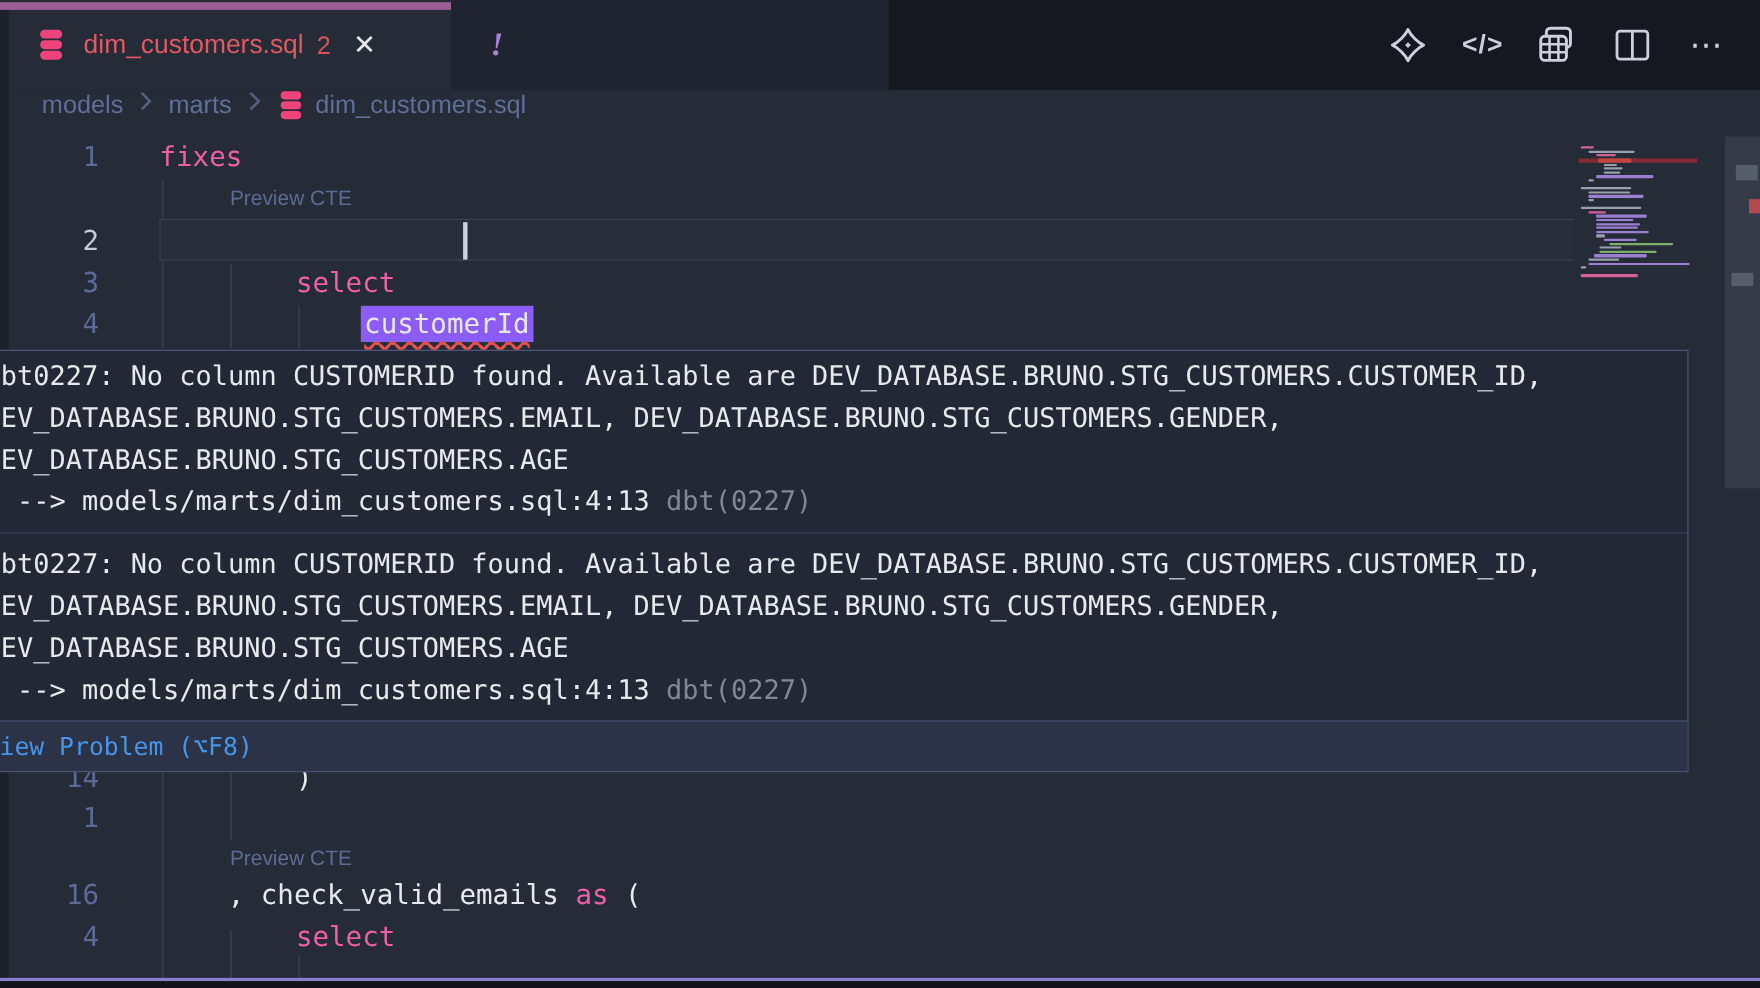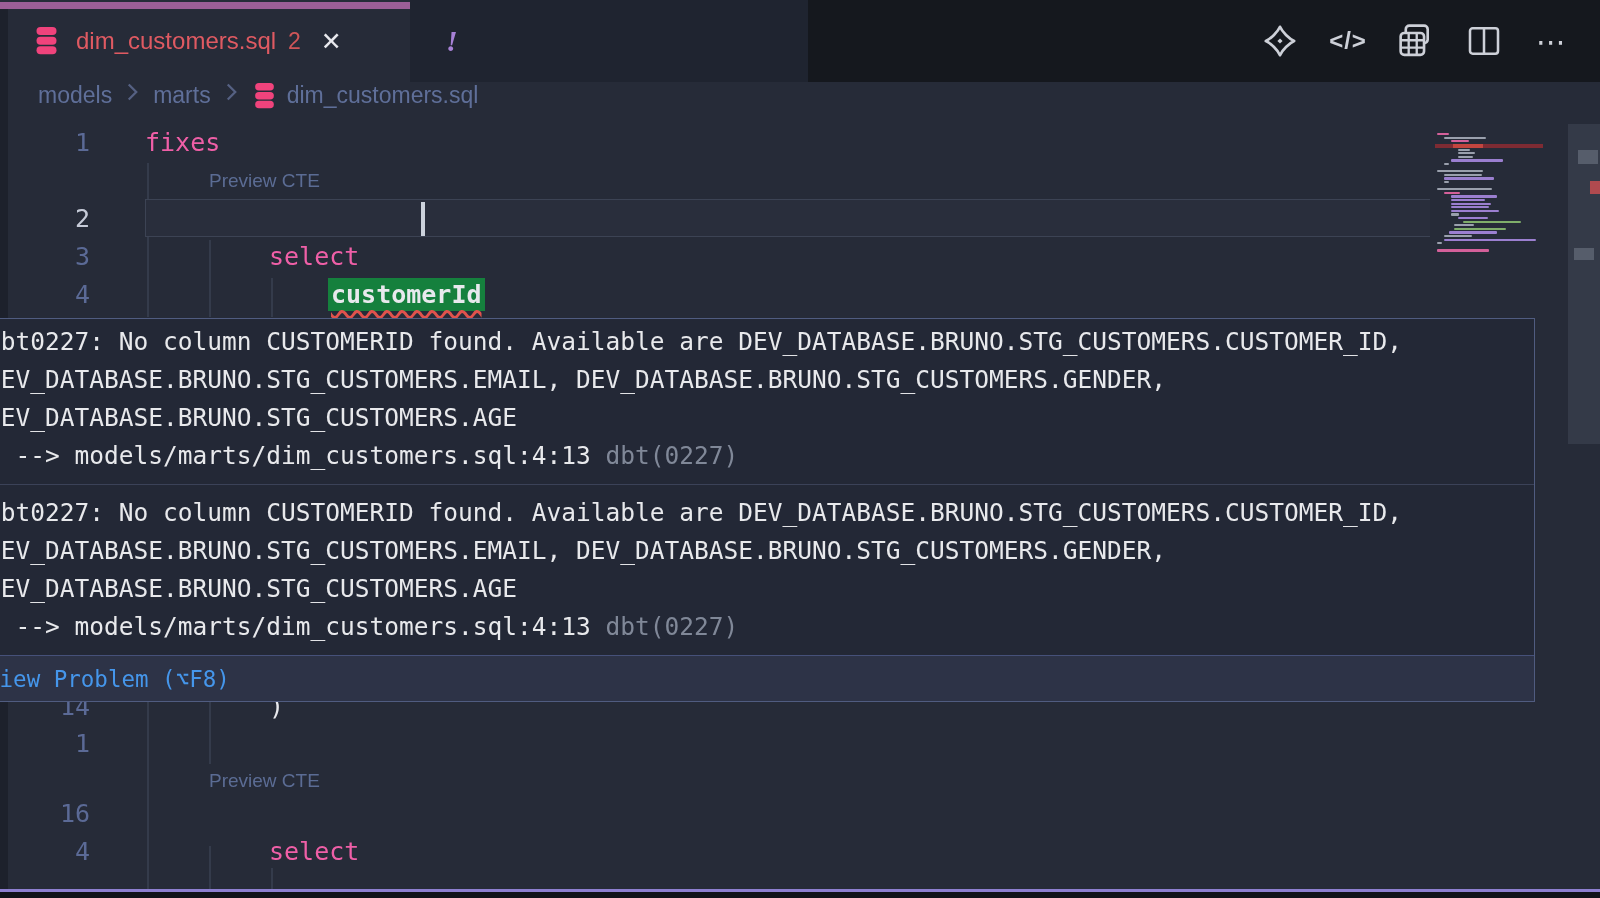--- a/index.html
+++ b/index.html
@@ -36,21 +36,21 @@
   .mono { font-family:"DejaVu Sans Mono",monospace; font-size:25px; }
   .gut { position:absolute; width:90px; text-align:right; color:#5b6a96; line-height:38px; height:38px; }
   .gut-active { color:#c6cbd8; }
   .cline { position:absolute; line-height:38px; height:38px; white-space:pre; color:#e8e9ed; }
   .kw { color:#ef5fa7; }
   .codelens { position:absolute; color:#5b6c94; font-size:19px; font-family:"Liberation Sans",sans-serif; cursor:pointer; }
   .guide { position:absolute; width:1.5px; background:#343b4b; }
   .curline-box { position:absolute; left:145px; top:75px; width:1285px; height:38px; background:#292e3c; border-top:1.5px solid #3c4354; border-bottom:1.5px solid #3c4354; border-left:1.5px solid #3c4354; }
   .bracket-box { display:inline-block; border:2px solid #697087; background:#2e3342; margin-left:-4px; padding:0 2px; line-height:30px; }
   .cursor { position:absolute; width:3.5px; height:34px; background:#ccd2dc; }
-  .word-hl { background:#15803d; padding:2px 3px; text-decoration:underline wavy #e0524c 2.5px; text-decoration-skip-ink:none; text-underline-offset:7px;font-weight:bold; }
+  .word-hl { background:#8b5cf6; padding:2px 3px; text-decoration:underline wavy #e0524c 2.5px; text-decoration-skip-ink:none; text-underline-offset:7px; }
 
   
   .hover-panel { position:absolute; left:-27px; top:194px; width:1562px; height:384px; background:#232836; border:1.5px solid #505c80; z-index:20; }
   .diag-line { position:absolute; left:12px; white-space:pre; color:#e8e9ec; font-family:"DejaVu Sans Mono",monospace; font-size:24.5px; line-height:38px; }
   .diag-src { color:#808898; }
   .diag-sep { position:absolute; left:0; width:100%; height:1px; background:#3b4258; }
   .hover-status { position:absolute; left:0; bottom:0; width:100%; height:46px; background:#2d3347; border-top:1.5px solid #46517a; display:flex; align-items:center; padding-left:12px; }
   .status-link { color:#4596eb; font-size:22.5px; cursor:pointer; }
   .status-text { color:#e0e2e8; font-size:22.5px; margin-left:36px; }
 
@@ -165,20 +165,21 @@
 
     <div class="gut" style="top:564px;">14</div>
     <div class="gut" style="top:601px;">1</div>
     <div class="gut" style="top:671px;">16</div>
     <div class="gut" style="top:709px;">4</div>
 
     <div class="cline" style="left:269px; top:564px;"><span>)</span></div>
 
     <div class="codelens" style="left:209px; top:646px;">Preview CTE</div>
 
+    <div class="cline" style="left:207px; top:671px;"><span>, check_valid_emails </span><span class="kw">as</span><span> (</span></div>
 
     <div class="cline" style="left:269px; top:709px;"><span class="kw">select</span></div>
 
     <div class="minimap" id="minimap">
         <div class="mm-row" style="top: 9px; left: 2px; width: 12px; background: rgb(212, 96, 154);"></div>
         <div class="mm-row" style="top: 12.6px; left: 9px; width: 42px; background: rgb(154, 160, 173);"></div>
         <div class="mm-row" style="top: 16.2px; left: 16px; width: 18px; background: rgb(212, 96, 154);"></div>
         <div class="mm-red" style="top: 19.8px;">
           <div class="mm-red-seg"></div>
         </div>

